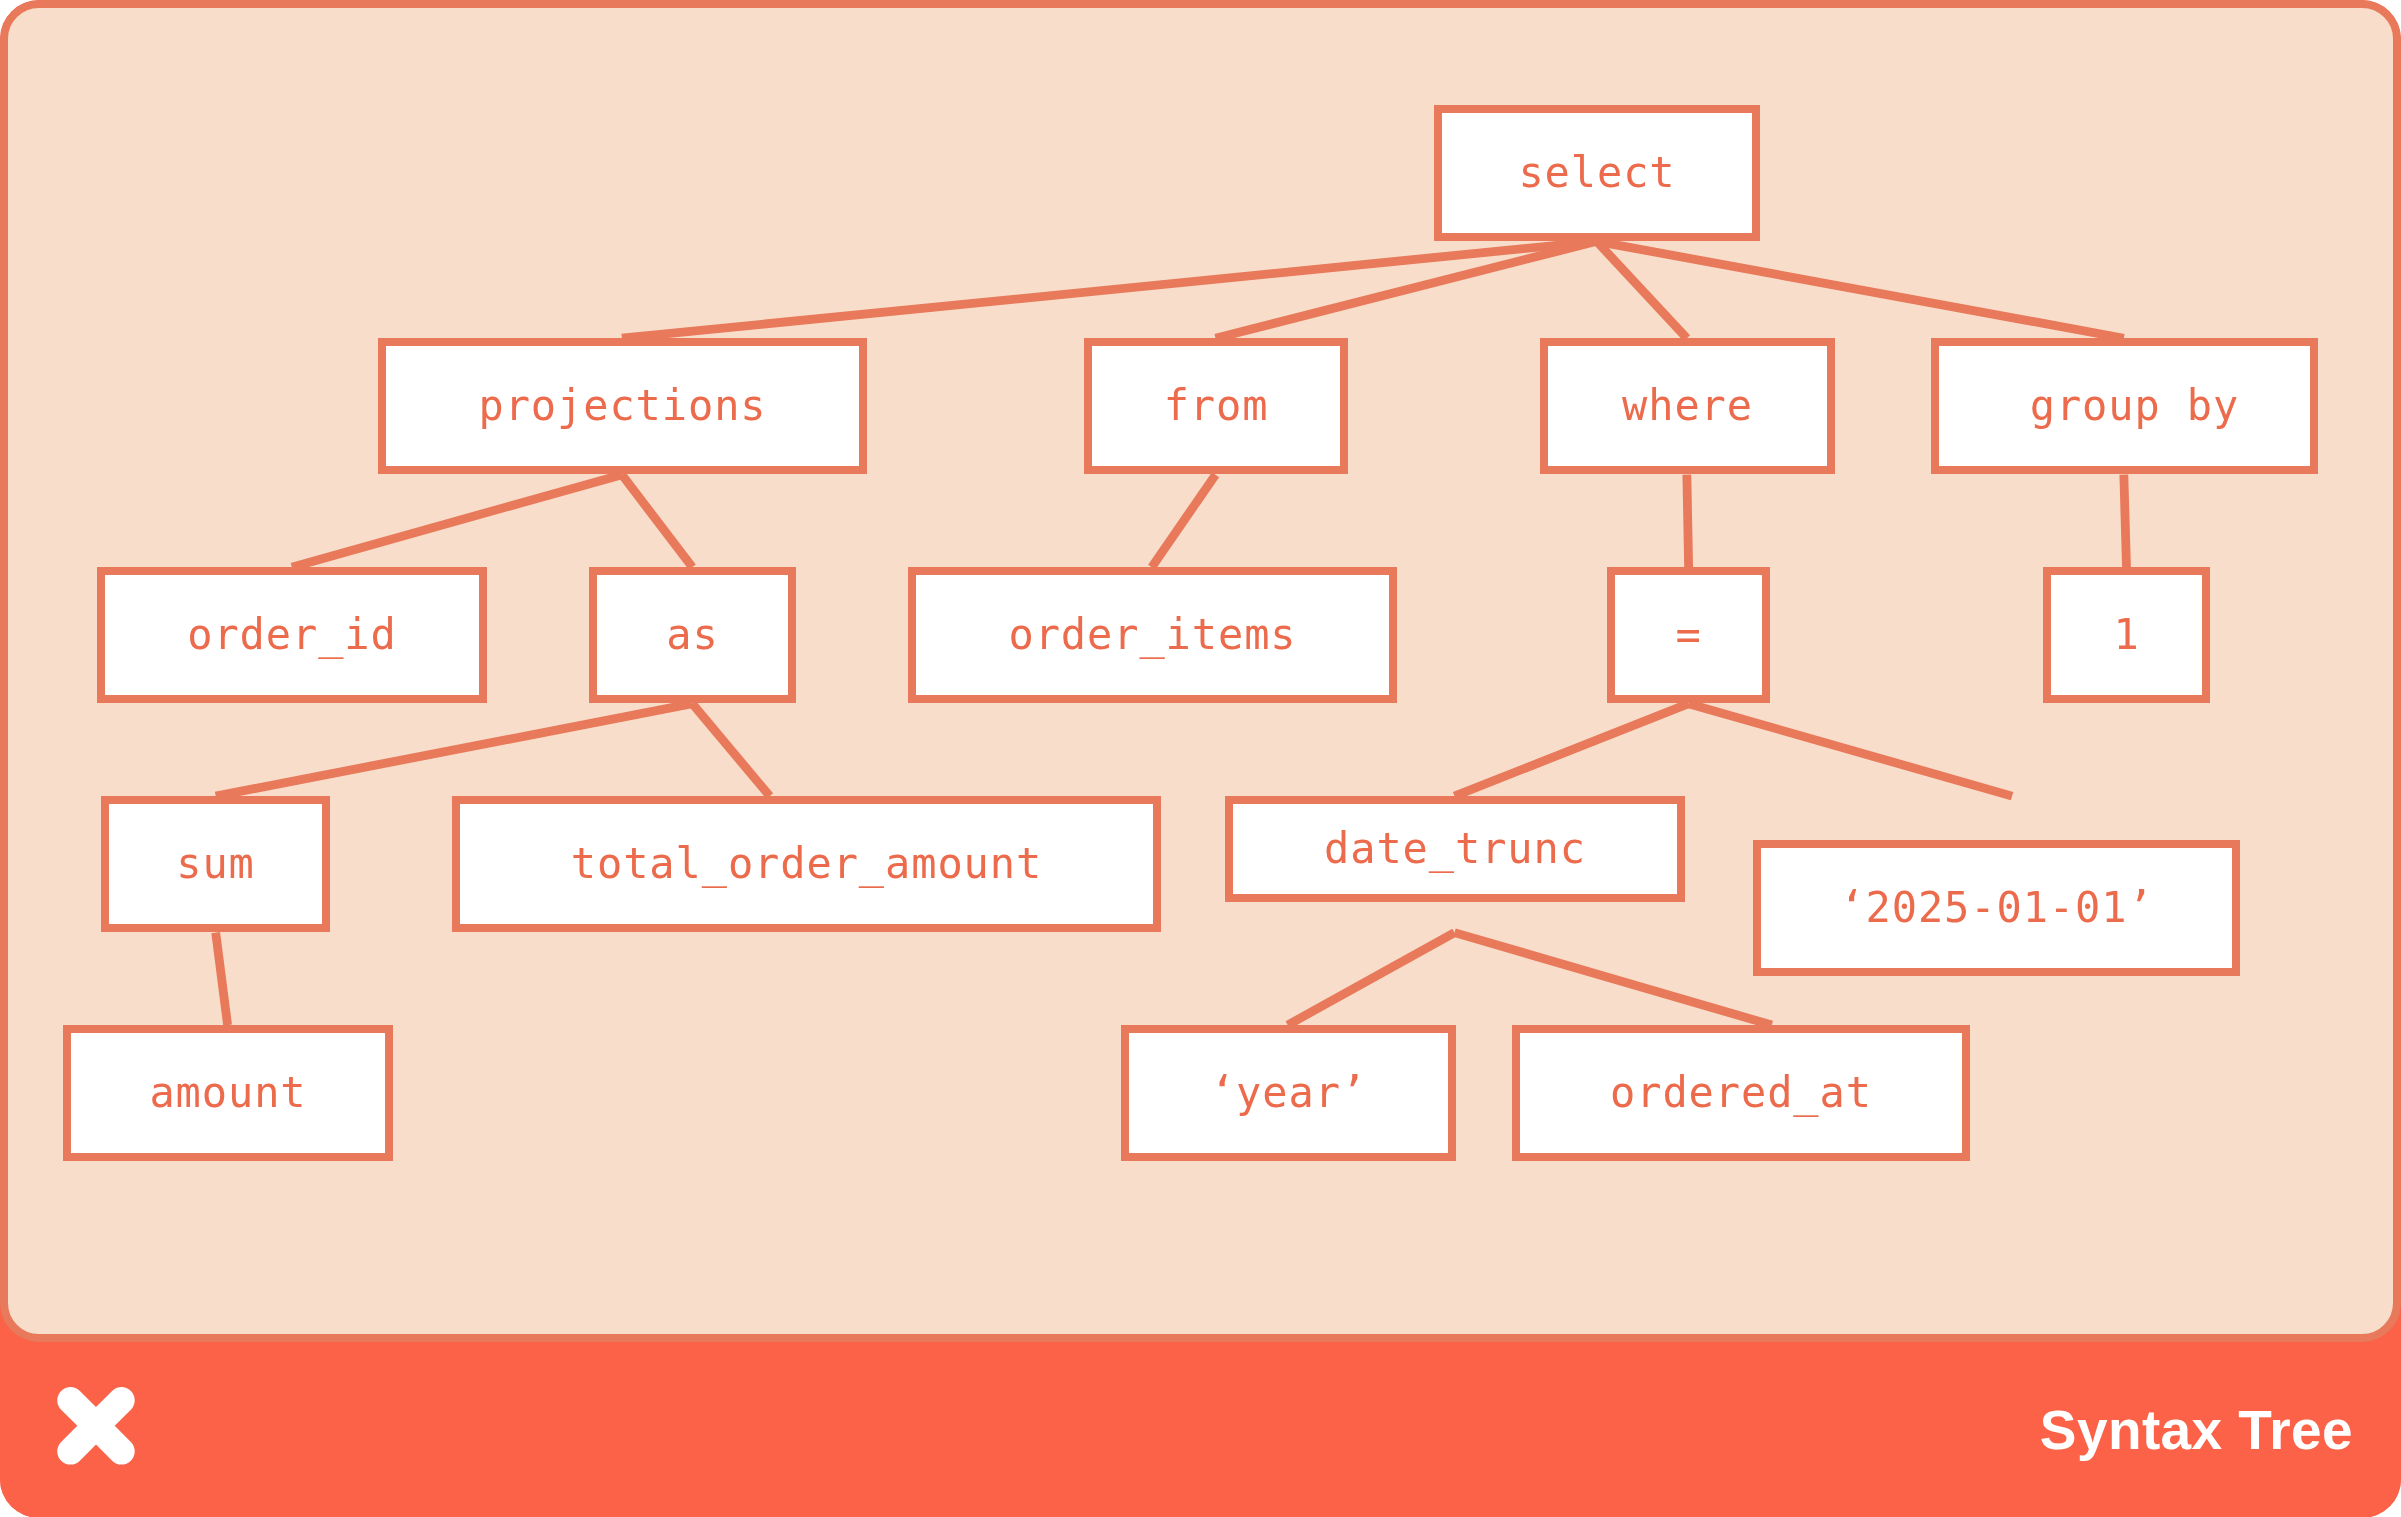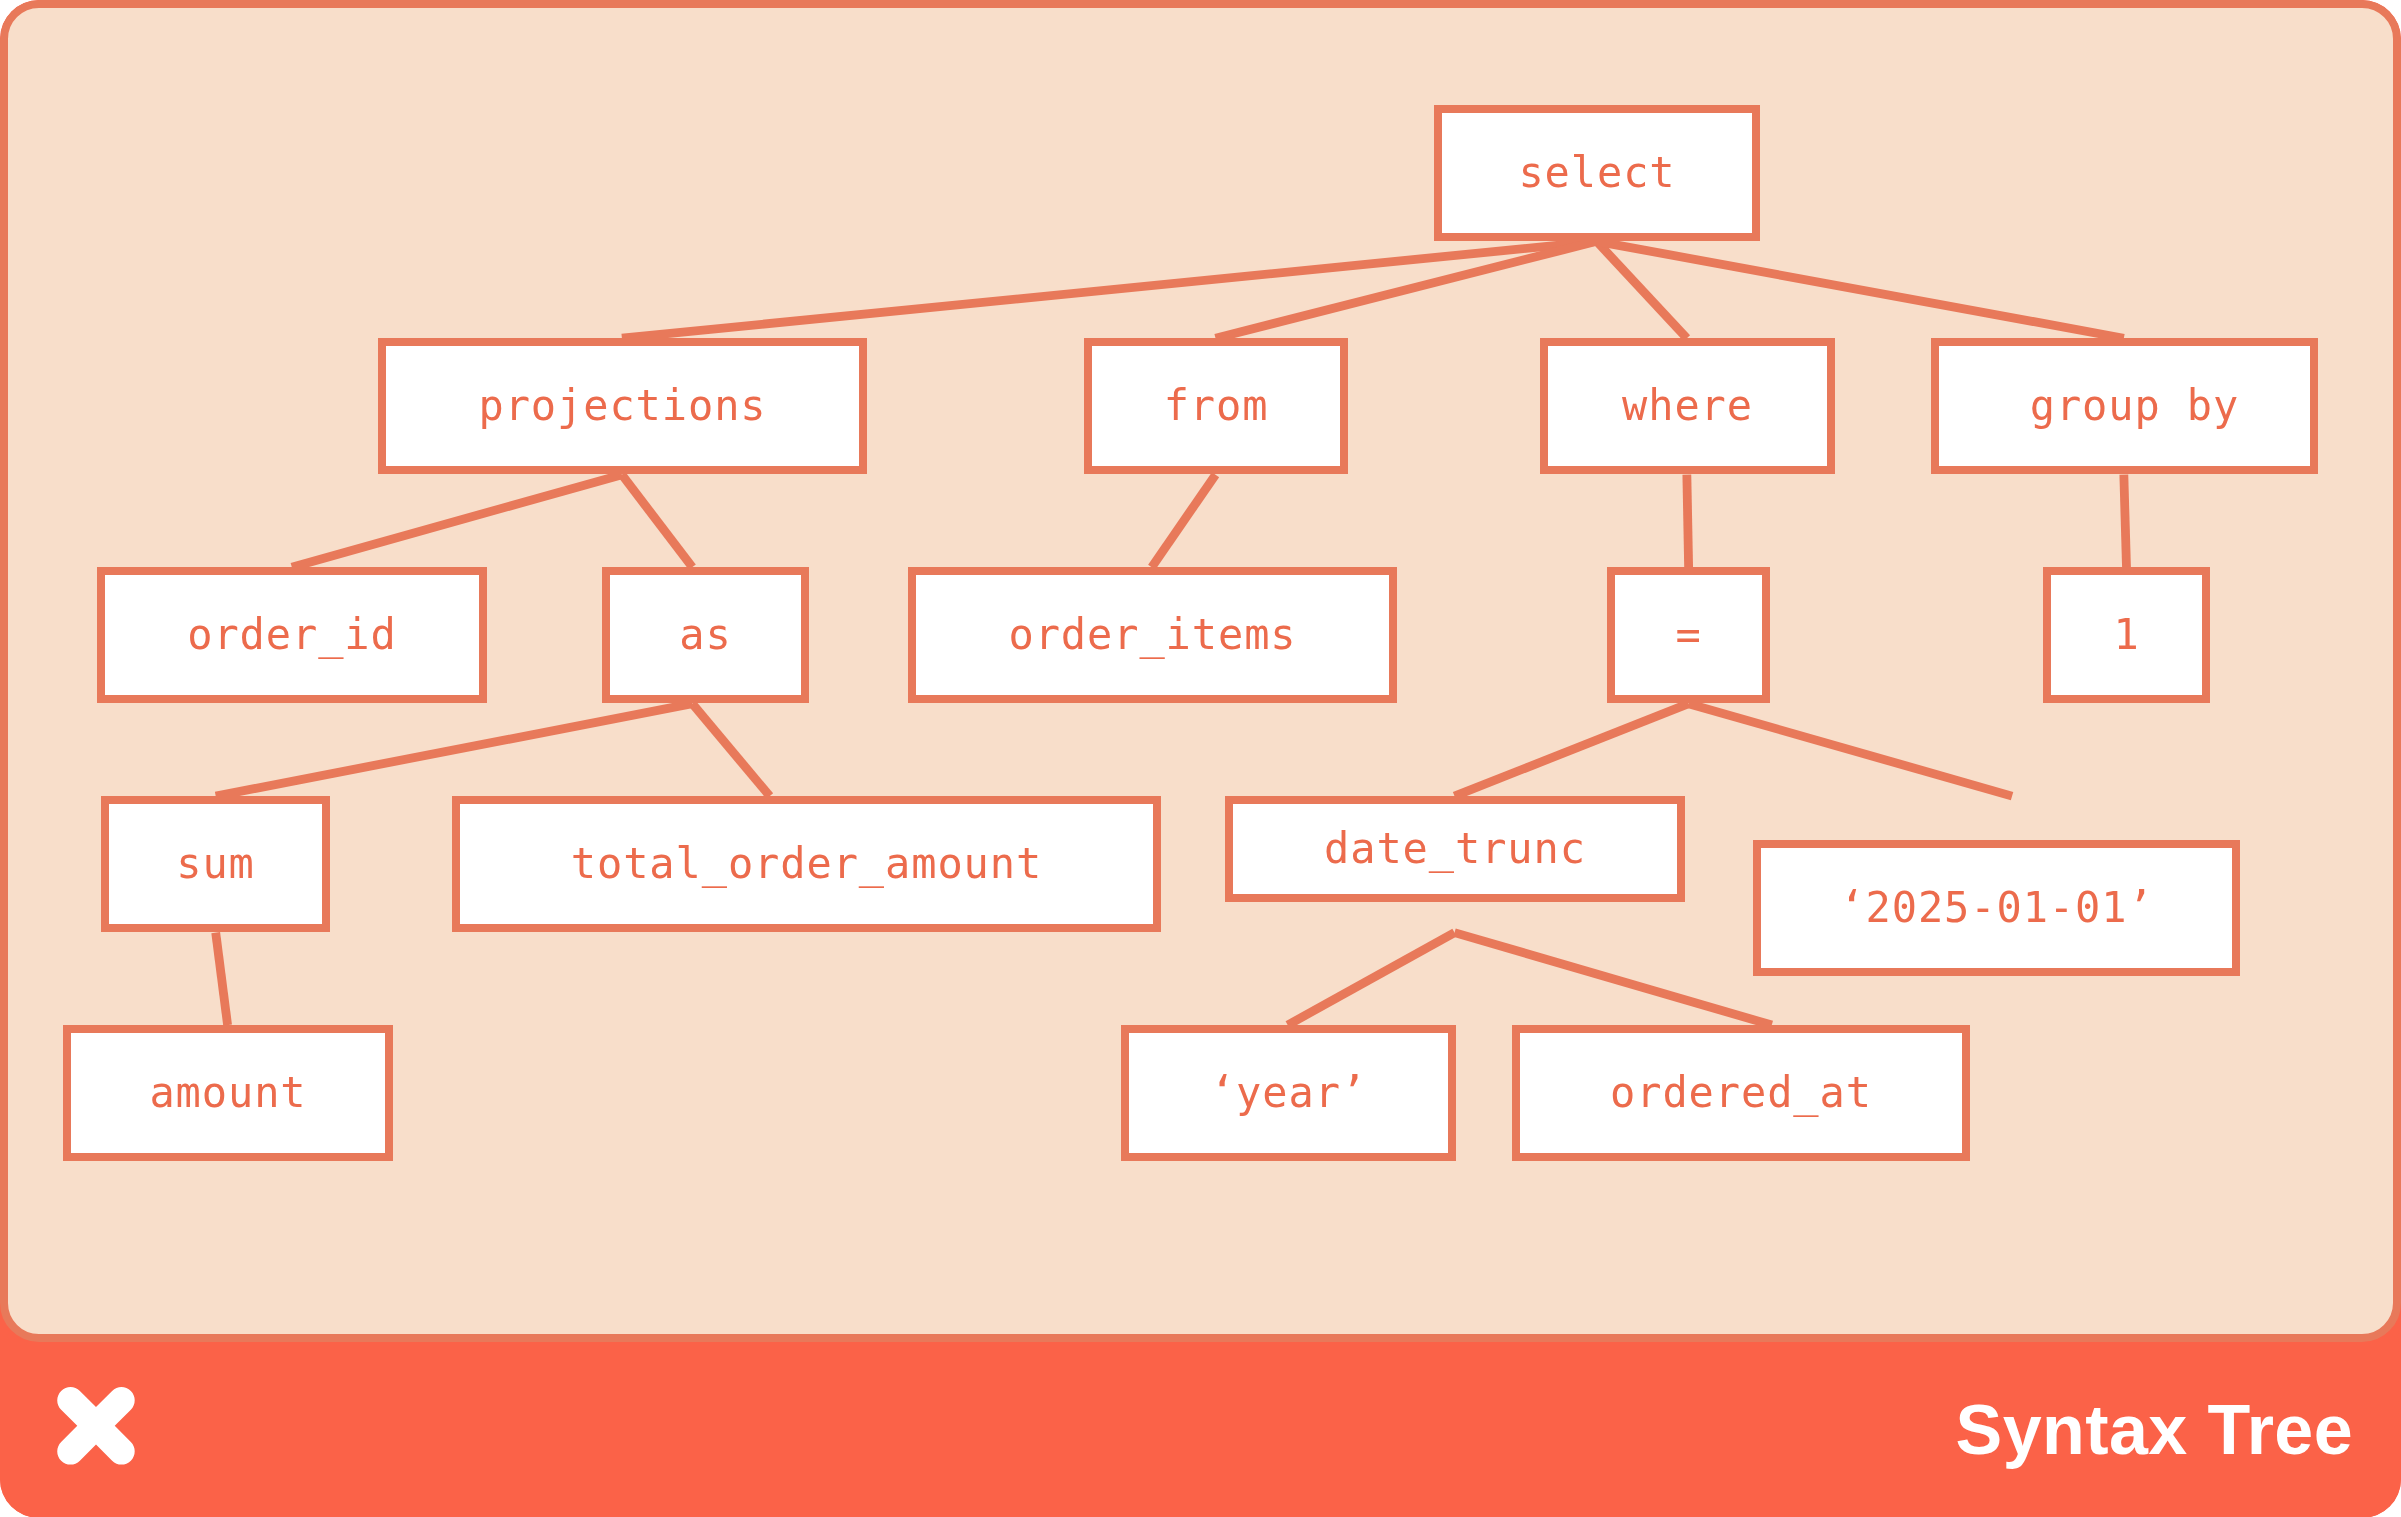--- a/index.html
+++ b/index.html
@@ -64,21 +64,21 @@
   }
   #brand-logo {
     width: 104px;
     height: 104px;
     display: block;
   }
   #footer-title {
     color: #FFFFFF;
     font-family: "Liberation Sans", sans-serif;
     font-weight: bold;
-    font-size: 70px;
+    font-size: 55px;
     letter-spacing: 0.4px;
   }
 </style>
 </head>
 <body>
 
 <div id="root">
 
   <div id="canvas-panel">
     <svg id="tree-svg" viewBox="0 0 2728 1524" preserveAspectRatio="none">
@@ -99,21 +99,21 @@
         <line x1="1643.5" y1="1050" x2="1454" y2="1155" stroke="#E8795A" stroke-width="10"></line>
         <line x1="1643.5" y1="1050" x2="2004" y2="1155" stroke="#E8795A" stroke-width="10"></line>
       </svg>
     <div id="nodes-layer">
         <div class="node" style="left: 1426px; top: 97px; width: 326px; height: 136px;">select</div>
         <div class="node" style="left: 370px; top: 330px; width: 489px; height: 136px;">projections</div>
         <div class="node" style="left: 1076px; top: 330px; width: 264px; height: 136px;">from</div>
         <div class="node" style="left: 1532px; top: 330px; width: 295px; height: 136px;">where</div>
         <div class="node" style="left: 1923px; top: 330px; width: 387px; height: 136px; padding-left: 20px;">group by</div>
         <div class="node" style="left: 89px; top: 559px; width: 390px; height: 136px;">order_id</div>
-        <div class="node" style="left: 581px; top: 559px; width: 207px; height: 136px; margin-left: 13px;">as</div>
+        <div class="node" style="left: 581px; top: 559px; width: 207px; height: 136px;">as</div>
         <div class="node" style="left: 900px; top: 559px; width: 489px; height: 136px;">order_items</div>
         <div class="node" style="left: 1599px; top: 559px; width: 163px; height: 136px;">=</div>
         <div class="node" style="left: 2035px; top: 559px; width: 167px; height: 136px;">1</div>
         <div class="node" style="left: 93px; top: 788px; width: 229px; height: 136px; text-align: right;">sum</div>
         <div class="node" style="left: 408px; top: 788px; width: 709px; height: 136px; margin-left: 36px;">total_order_amount</div>
         <div class="node" style="left: 1217px; top: 788px; width: 460px; height: 106px;">date_trunc</div>
         <div class="node" style="left: 1745px; top: 832px; width: 487px; height: 136px;">‘2025-01-01’</div>
         <div class="node" style="left: 55px; top: 1017px; width: 330px; height: 136px;">amount</div>
         <div class="node" style="left: 1113px; top: 1017px; width: 335px; height: 136px;">‘year’</div>
         <div class="node" style="left: 1504px; top: 1017px; width: 458px; height: 136px;">ordered_at</div>

